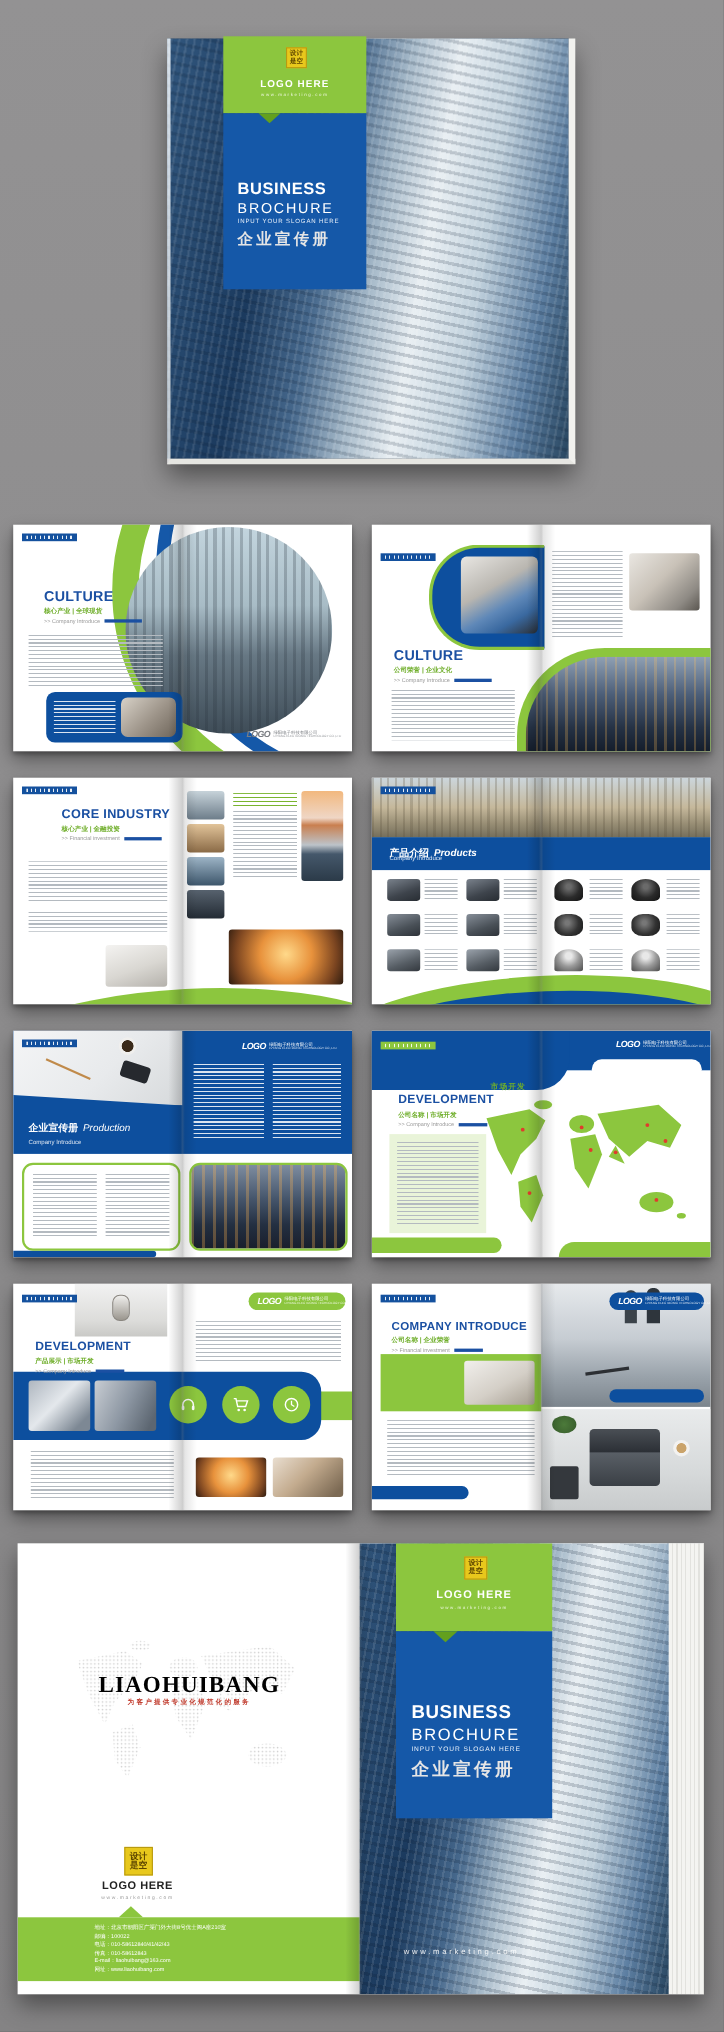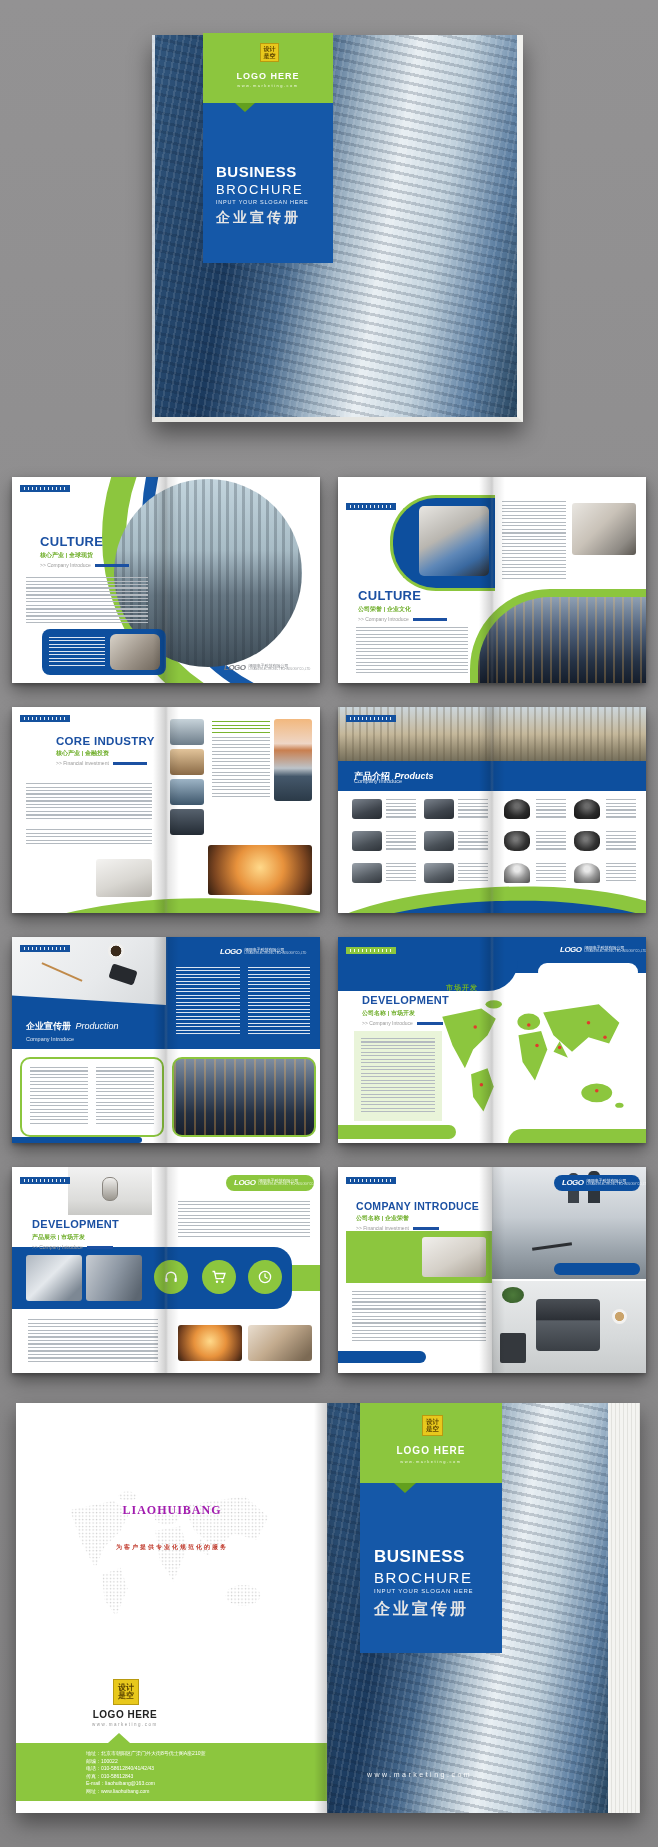--- a/index.html
+++ b/index.html
@@ -369,21 +369,21 @@
         <path d="M8,20 L46,12 L60,22 L52,38 L38,52 L30,70 L18,48 Z"></path>
         <path d="M36,76 L52,70 L58,88 L48,112 L38,98 Z"></path>
         <ellipse cx="58" cy="8" rx="8" ry="4"></ellipse>
         <ellipse cx="92" cy="25" rx="11" ry="8"></ellipse>
         <path d="M82,38 L104,34 L110,52 L98,82 L86,64 Z"></path>
         <path d="M106,16 L160,8 L180,26 L170,46 L150,40 L134,54 L116,38 Z"></path>
         <path d="M122,44 L130,60 L116,54 Z"></path>
         <ellipse cx="158" cy="94" rx="15" ry="9"></ellipse>
       </g>
     </svg>
-    <div class="abs" style="left:36px;top:100px;width:240px;text-align:center;font-family:'Liberation Serif','DejaVu Serif',serif;font-weight:700;font-size:12px;letter-spacing:1px;color:#a21caf;z-index:5;">LIAOHUIBANG</div>
+    <div class="abs" style="left:36px;top:116px;width:240px;text-align:center;font-family:'Liberation Serif','DejaVu Serif',serif;font-weight:700;font-size:21px;letter-spacing:1px;color:#000000;z-index:5;">LIAOHUIBANG</div>
     <div class="abs" style="left:36px;top:140px;width:240px;text-align:center;font-weight:700;font-size:6px;letter-spacing:2px;color:#c0392b;z-index:5;">为客户提供专业化规范化的服务</div>
     <div class="seal abs" style="left:97px;top:276px;width:24px;height:24px;font-size:8px;">
       <span>设计</span>
         <span>是空</span>
     </div>
     <div class="abs" style="left:49px;top:306px;width:120px;text-align:center;font-weight:900;font-size:10px;color:#222;letter-spacing:.5px;">LOGO HERE</div>
     <div class="abs" style="left:49px;top:319px;width:120px;text-align:center;font-size:4.5px;letter-spacing:1.5px;color:#9a9a9a;">www.marketing.com</div>
     <div class="abs" style="left:92px;top:330px;width:0;height:0;border-left:11px solid transparent;border-right:11px solid transparent;border-bottom:10px solid #8cc63e;"></div>
     <div class="abs" style="left:0;top:340px;width:311px;height:58px;background:#8cc63e;">
       <div class="abs" style="left:70px;top:7px;color:#fff;font-size:5px;line-height:7.6px;white-space:nowrap;">

